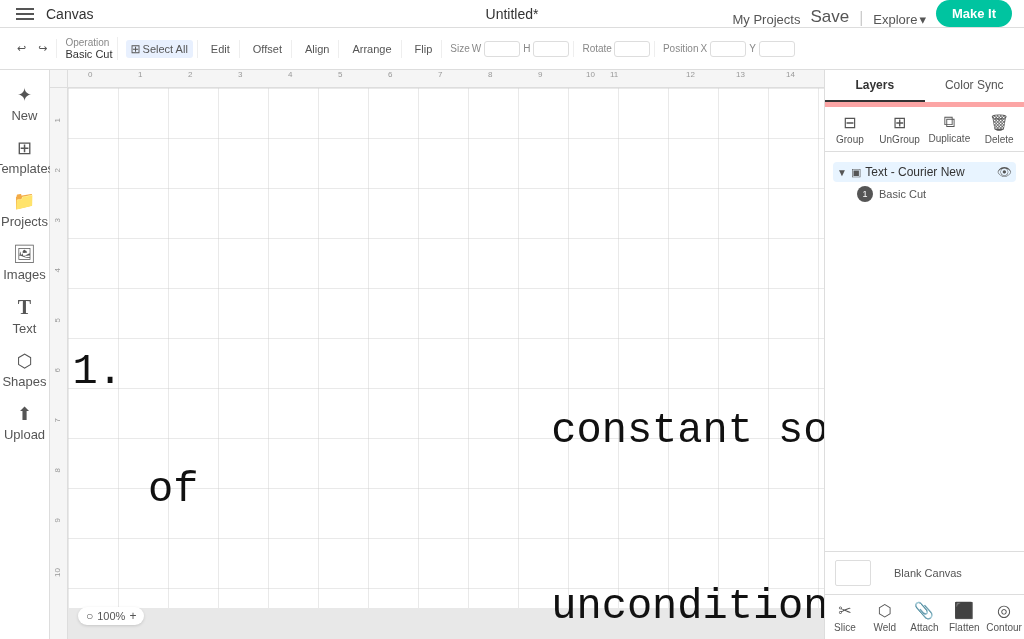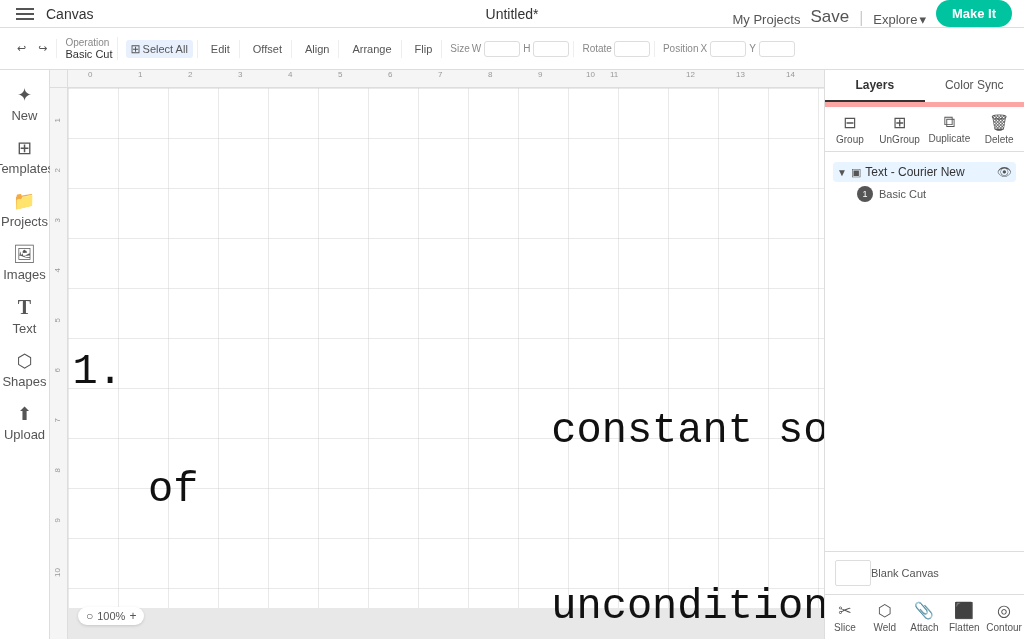--- a/index.html
+++ b/index.html
@@ -120,21 +120,21 @@
     .layer-group-arrow { font-size: 10px; color: #555; }
     .layer-group-name { font-size: 12px; color: #333; flex: 1; }
     .layer-group-eye { font-size: 12px; color: #555; cursor: pointer; }
     .layer-subitem {
       display: flex; align-items: center; gap: 6px; padding: 4px 8px 4px 24px;
     }
     .layer-num { width: 16px; height: 16px; background: #555; border-radius: 50%; color: #fff; font-size: 9px; display: flex; align-items: center; justify-content: center; }
     .layer-subitem-label { font-size: 11px; color: #555; }
     .panel-bottom { flex-shrink: 0; border-top: 1px solid #ddd; }
     .blank-canvas-row {
-      display: flex; align-items: center; gap: 0; padding: 8px 10px; border-bottom: 1px solid #ddd;
+      display: flex; align-items: center; gap: 23px; padding: 8px 10px; border-bottom: 1px solid #ddd;
     }
     .blank-canvas-thumb {
       width: 36px; height: 26px; border: 1px solid #ddd; background: #fff; border-radius: 2px;
     }
     .blank-canvas-label { font-size: 11px; color: #555; }
     .panel-bottom-actions {
       display: flex; gap: 0;
     }
     .panel-bottom-btn {
       flex: 1; display: flex; flex-direction: column; align-items: center;

